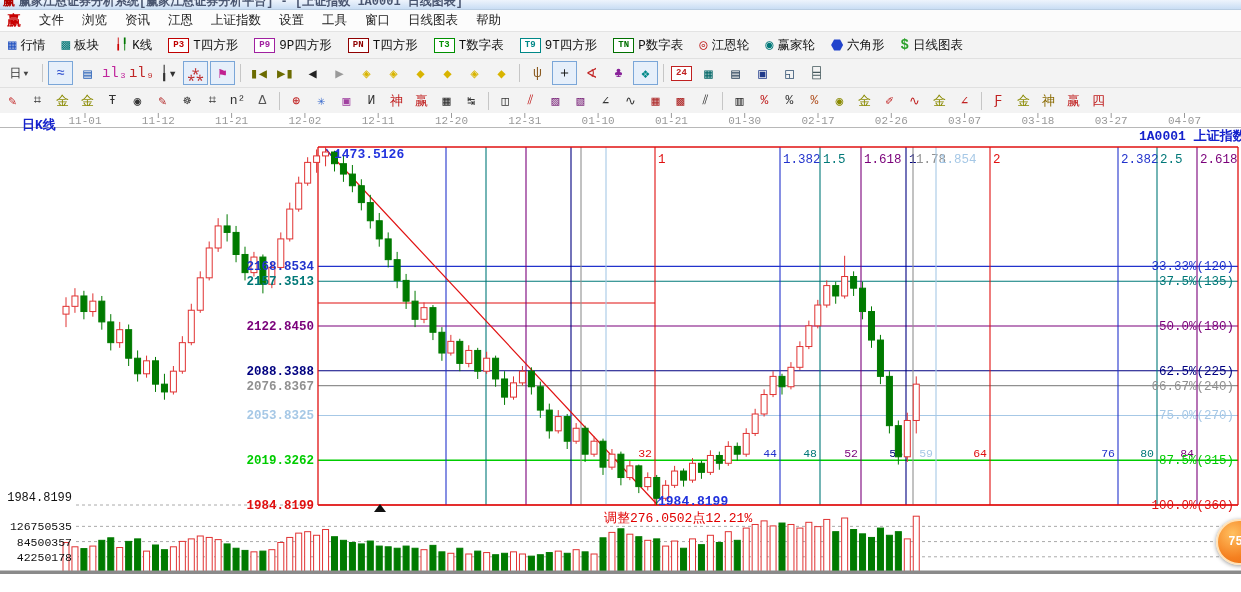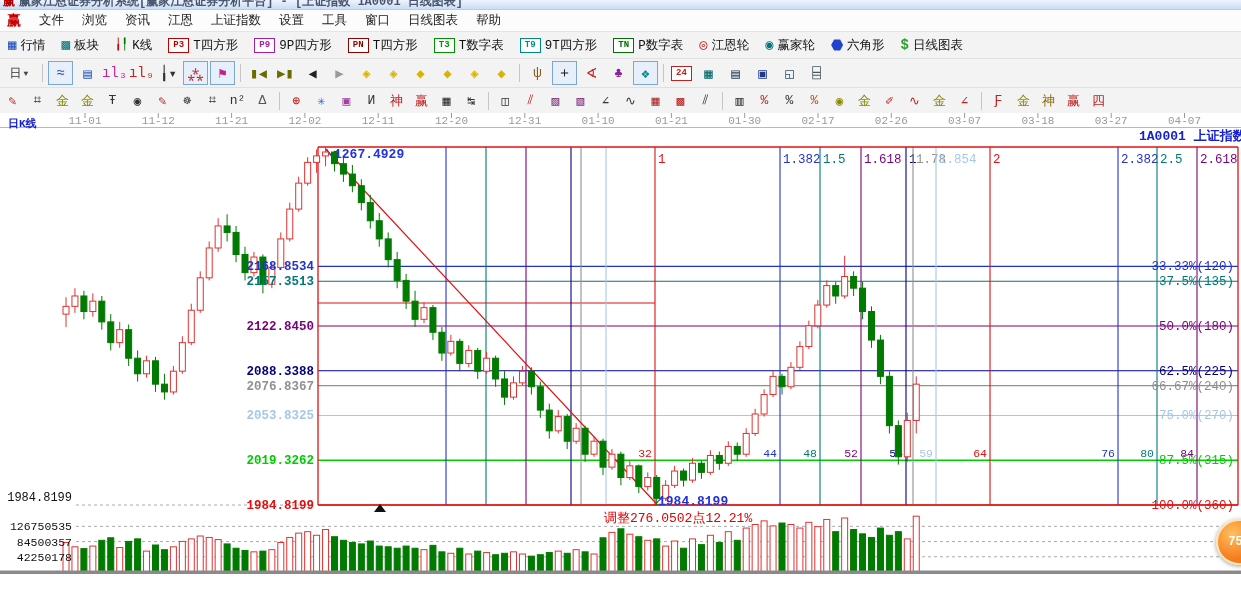--- a/index.html
+++ b/index.html
@@ -30,21 +30,21 @@
   .ic.sel{border:1px solid #7aa6d8;background:#e6effa}
   .tb3 .ic{width:21px;height:19px;font-size:13px}
   .vsep{width:1px;height:18px;background:#c6c6c6;margin:0 4px}
   .hex{width:12px;height:12px;background:#2244cc;
        clip-path:polygon(25% 5%,75% 5%,100% 50%,75% 95%,25% 95%,0 50%)}
   .caret{font-size:8px;color:#444;margin-left:2px}
   
   #chartwrap{position:absolute;left:0;top:113px;width:1241px;height:479px;background:#fff}
   #plot{position:absolute;left:0;top:0}
   .lbl-blue{color:#1522cc;font-weight:bold}
-  .period{left:8px;top:3px;font-size:11px}
+  .period{left:22px;top:3px;font-size:13px}
   .symbol{left:1139px;top:14px;font-size:13px}
   .highlbl{left:334px;top:34px;font-size:13px;color:#2233dd;font-weight:bold}
   .lowlbl{left:658px;top:381px;font-size:13px;color:#2233dd;font-weight:bold}
   .adjlbl{left:604px;top:396px;font-size:13px;color:#e00000}
   .pctbadge{position:absolute;left:1216px;top:406px;width:42px;height:42px;border-radius:50%;
             background:radial-gradient(circle at 35% 30%,#ffc060,#f58020 60%,#e86a10);
             border:2px solid #ffe2b8;box-shadow:0 1px 4px rgba(0,0,0,.4);
             color:#fff;font-size:12px;font-weight:bold;display:flex;align-items:center;justify-content:center}
 </style>
 </head>
@@ -632,20 +632,20 @@
           <text x="1234" y="509" fill="#e01010" font-size="12.5" text-anchor="end">100.0%(360)</text>
           <text x="72" y="501" fill="#111" font-size="12" text-anchor="end">1984.8199</text>
           <text x="72" y="530.37" fill="#111" font-size="11.5" text-anchor="end">126750535</text>
           <text x="72" y="545.58" fill="#111" font-size="11.5" text-anchor="end">84500357</text>
           <text x="72" y="560.79" fill="#111" font-size="11.5" text-anchor="end">42250178</text>
         </g>
         <rect x="0" y="570.5" width="1241" height="3.5" fill="#8a8a8a"></rect>
       </svg>
     <div class="abs lbl-blue period">日K线</div>
     <div class="abs lbl-blue symbol"><span>1A0001</span>&nbsp;<span>上证指数</span></div>
-    <div class="abs highlbl">1267.4929</div>
+    <div class="abs highlbl">1473.5126</div>
     <div class="abs lowlbl">1984.8199</div>
     <div class="abs adjlbl">调整276.0502点12.21%</div>
 
     <div class="pctbadge">75%</div>
 
   </div>
 </div>
 
 </body></html>

